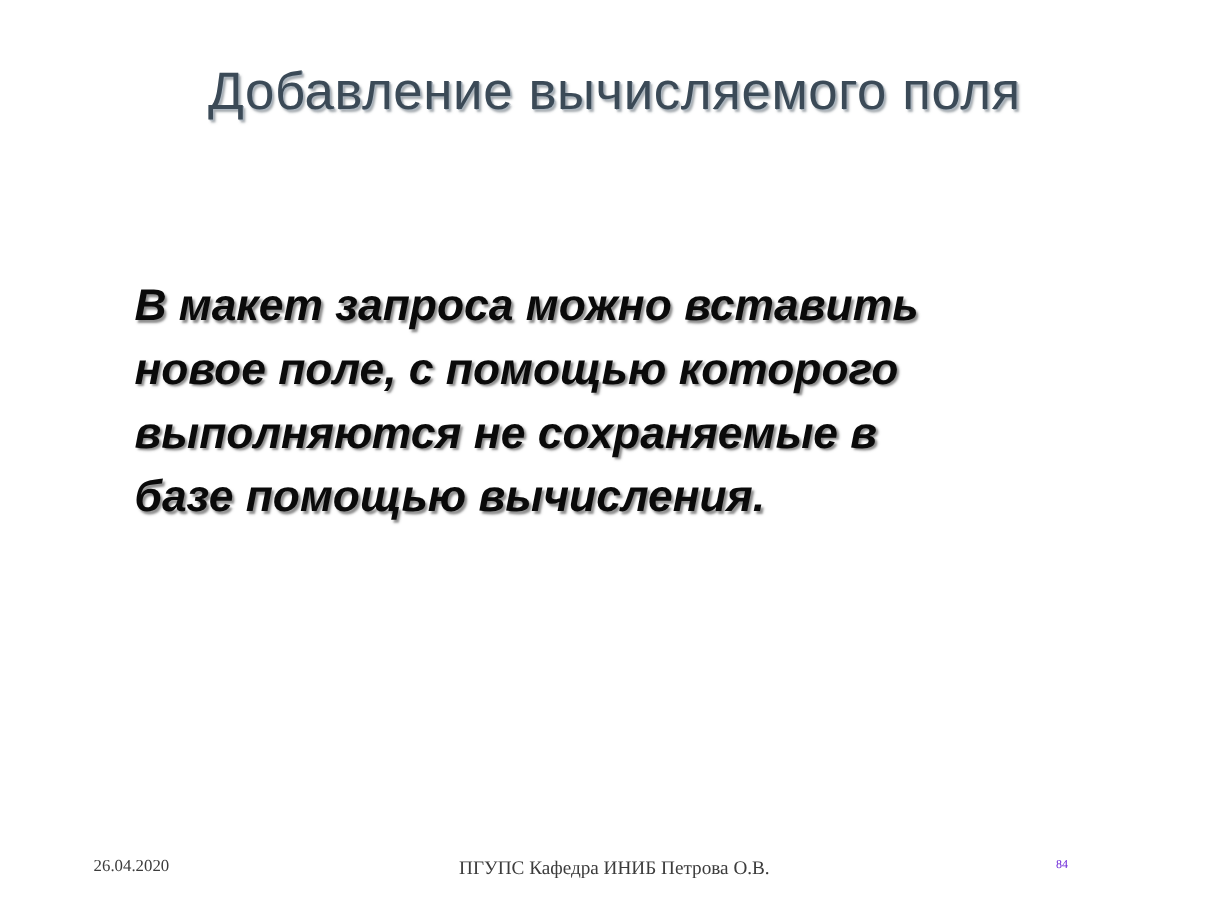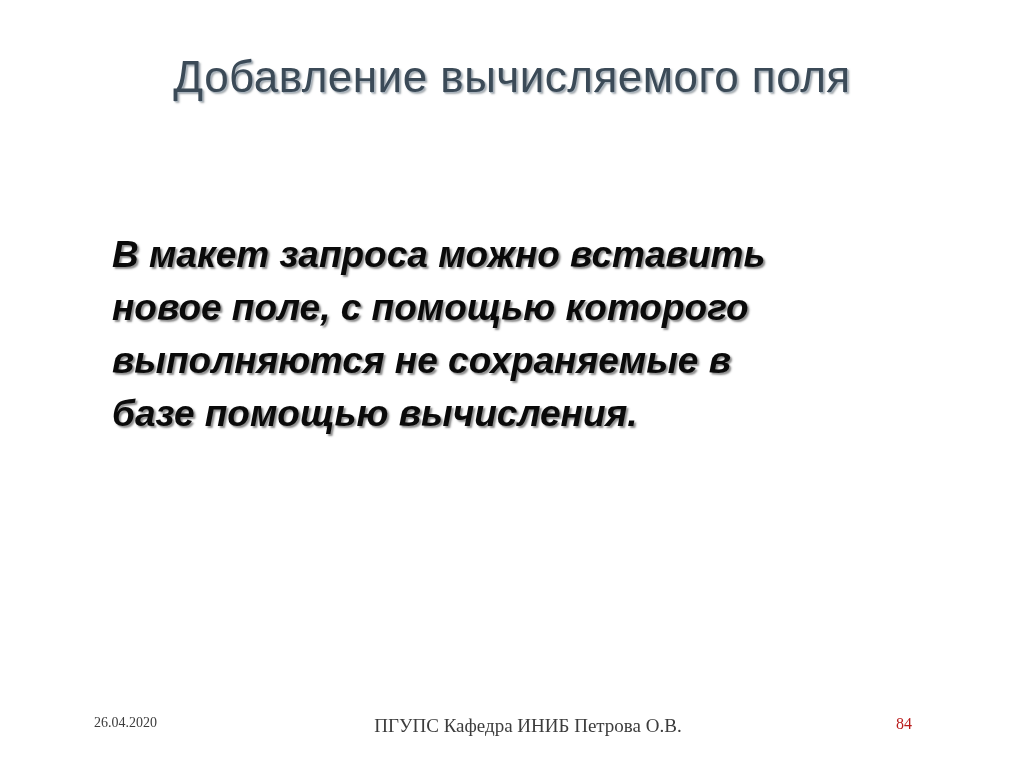--- a/index.html
+++ b/index.html
@@ -42,51 +42,51 @@
   .body-line {
     font-size: 37px;
     font-weight: bold;
     color: #0a0a0a;
     line-height: 53px;
     text-shadow: 2px 2px 2px rgba(120,120,120,0.85);
     white-space: nowrap;
   }
   .footer {
     position: absolute;
-    left: 16px;
+    left: 0;
     top: 715px;
     width: 821px;
     height: 30px;
   }
   .footer-date {
     position: absolute;
     left: 78px;
     top: 0;
     font-size: 14px;
     color: #3c3c3c;
     font-family: "Liberation Serif", serif;
   }
   .footer-center {
     position: absolute;
     left: 0;
     top: 0;
     width: 1024px;
     text-align: center;
-    font-size: 19px;
+    font-size: 16px;
     color: #3c3c3c;
     font-family: "Liberation Serif", serif;
   }
   .footer-page {
     position: absolute;
     left: 880px;
     top: 0;
     width: 60px;
     text-align: left;
-    font-size: 16px;
-    color: #b91c1c;
+    font-size: 10px;
+    color: #6d28d9;
     font-family: "Liberation Serif", serif;
   }
 </style>
 </head>
 <body>
 
 <div class="slide">
 
   <div class="slide-title">Добавление вычисляемого поля</div>
 

